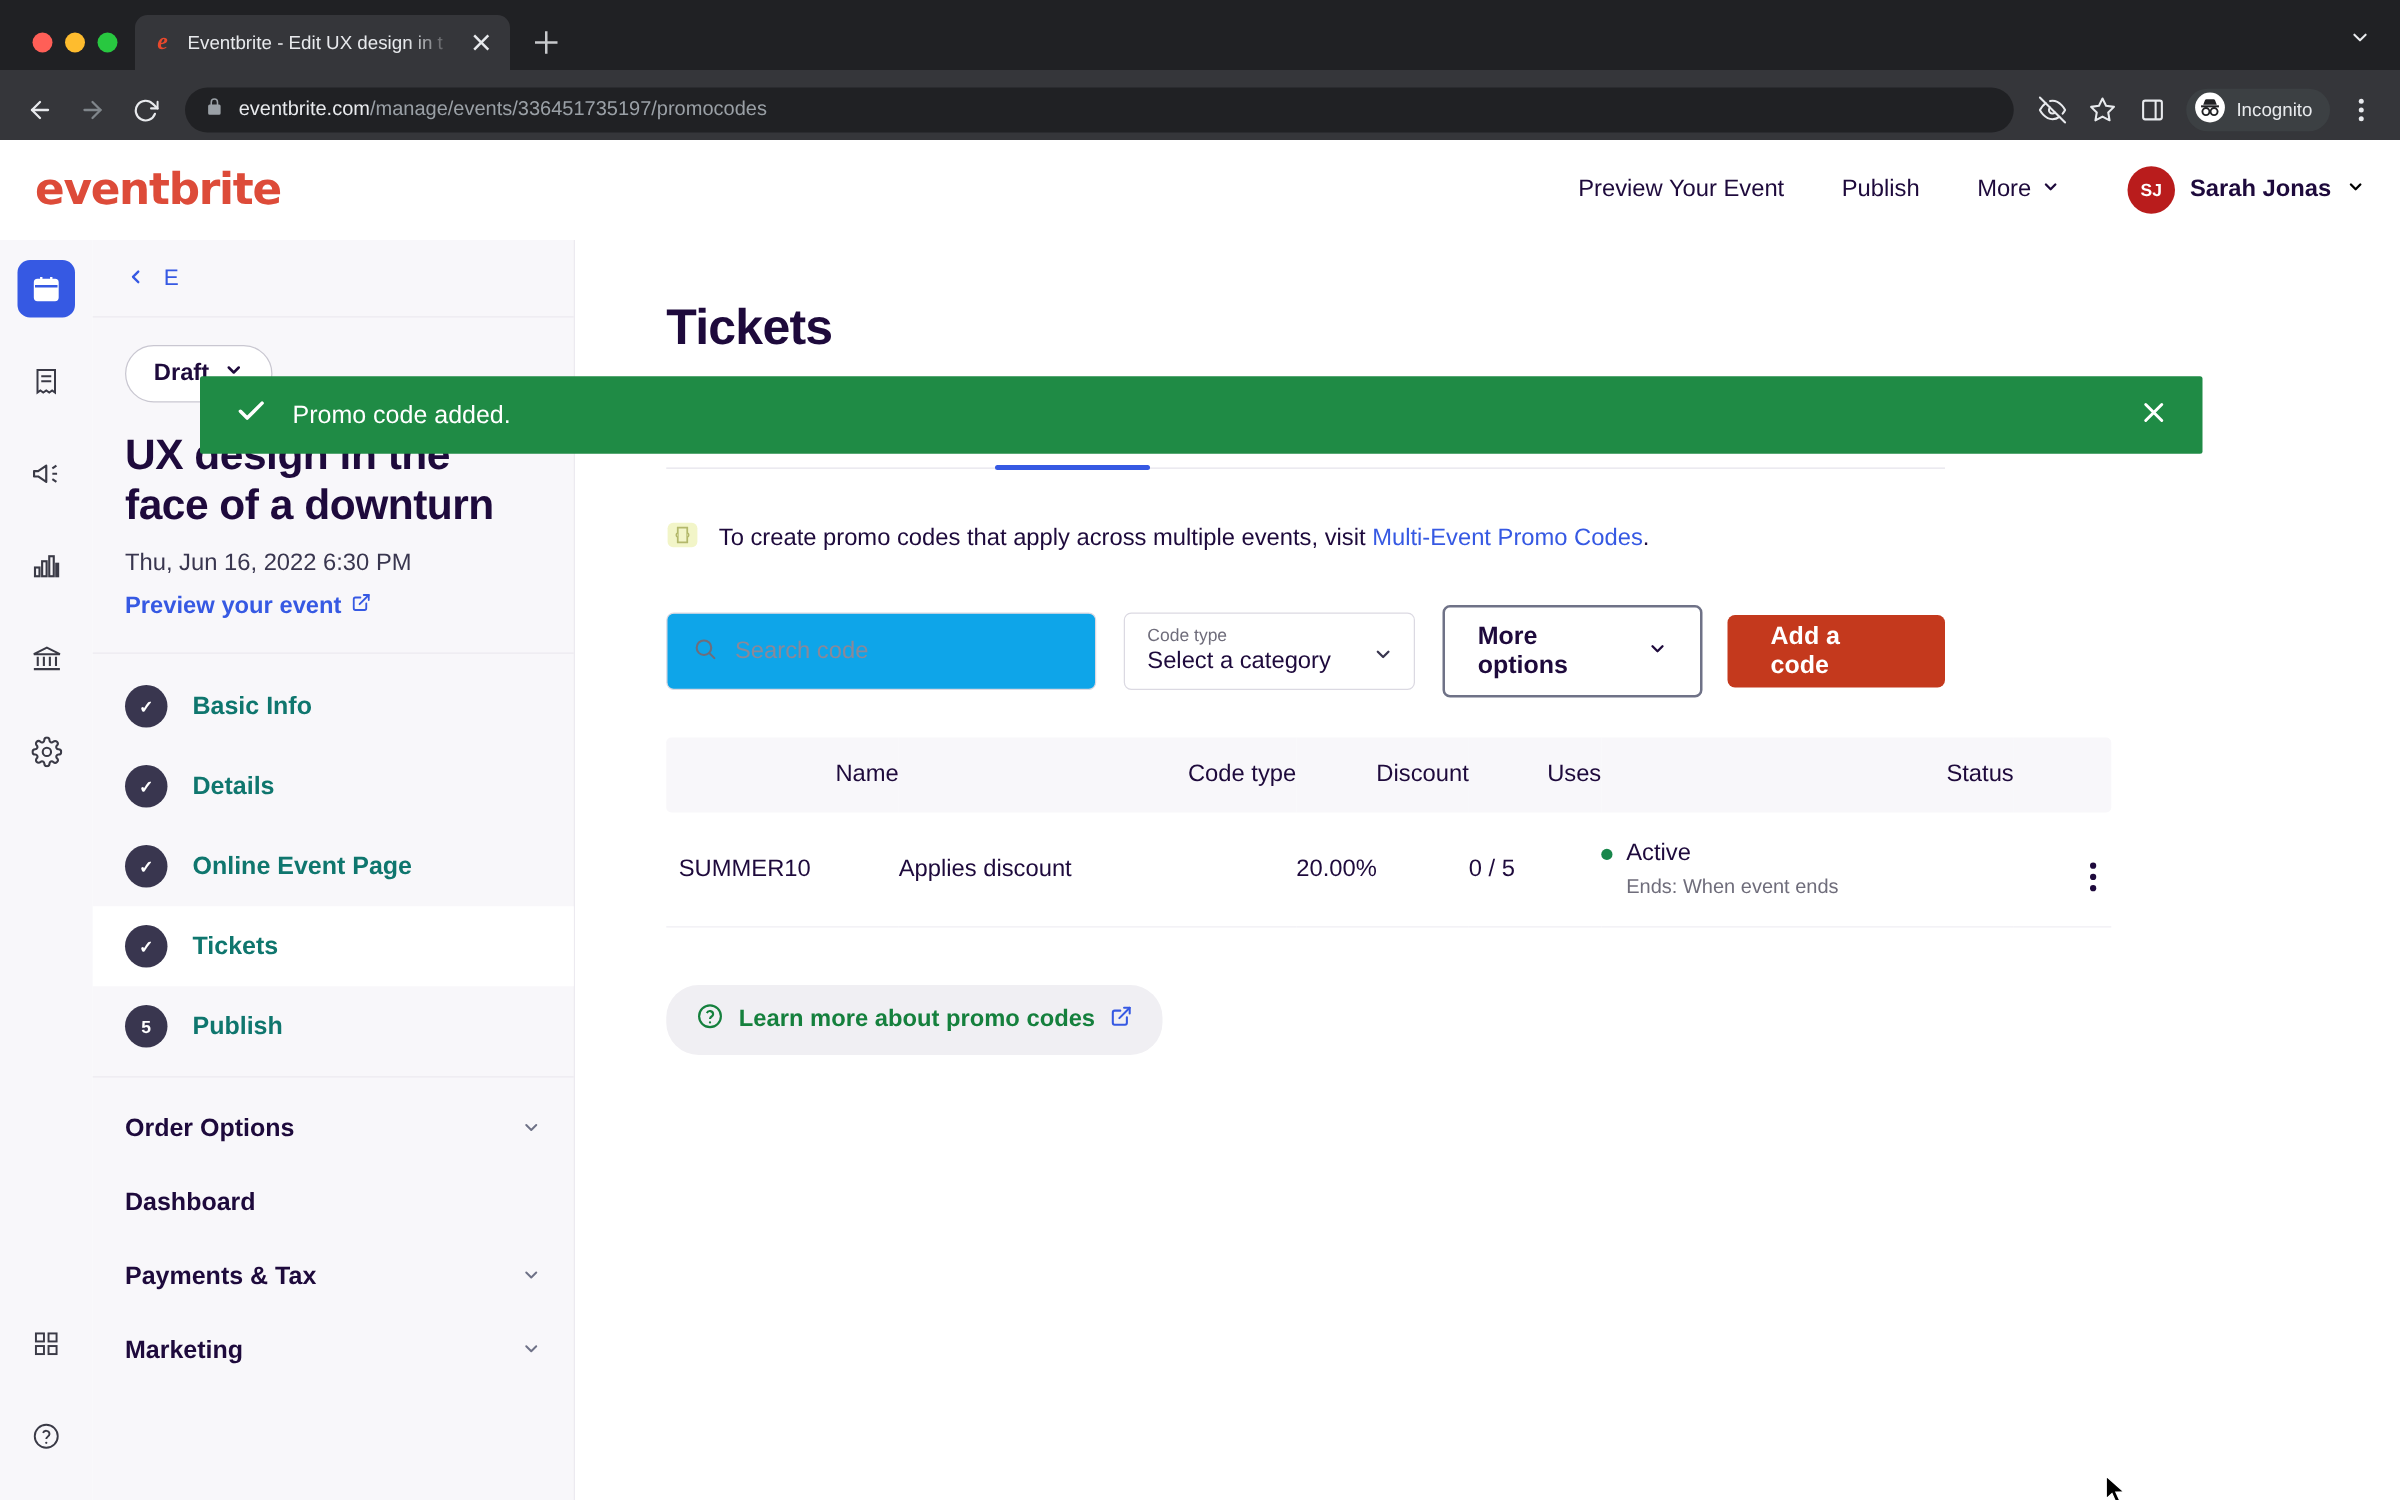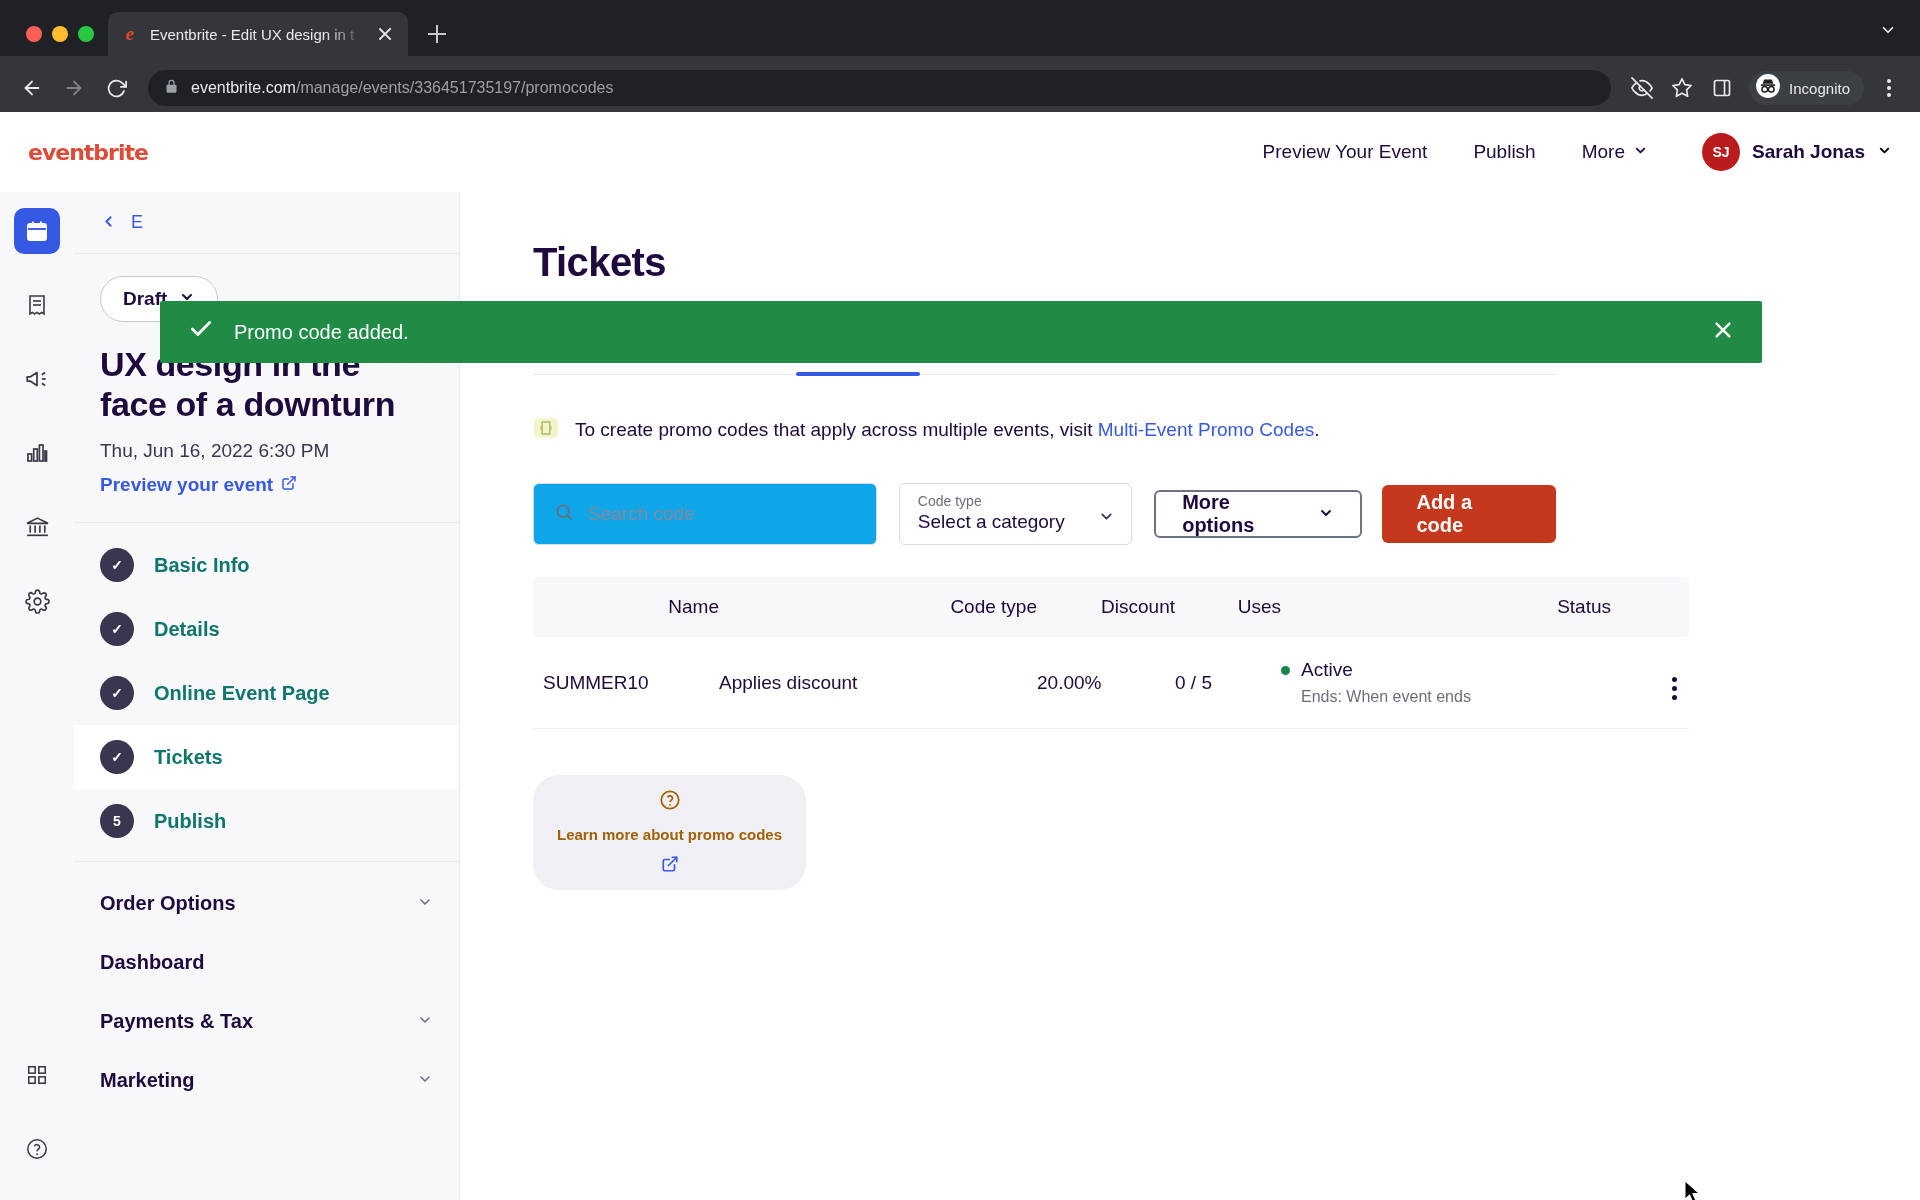--- a/index.html
+++ b/index.html
@@ -90,21 +90,21 @@
     position: absolute; left: 0; top: 112px; width: 1920px; height: 1088px;
     background: #ffffff; overflow: hidden;
   }
 
   .eb-header {
     height: 80px; background: #fff; display: flex; align-items: center;
     padding: 0 28px; position: relative; z-index: 5;
   }
   .eb-logo {
     font-family: "DejaVu Sans", sans-serif;
-    font-size: 22px; font-weight: bold; color: #dd4b39; letter-spacing: -1px;
+    font-size: 35px; font-weight: bold; color: #dd4b39; letter-spacing: -1px;
   }
   .eb-nav { margin-left: auto; display: flex; align-items: center; gap: 46px; }
   .eb-nav a { font-size: 19px; color: #1e0a3c; text-decoration: none; white-space: nowrap; }
   .eb-more { display: flex; align-items: center; gap: 8px; font-size: 19px; color: #1e0a3c; }
   .eb-user { display: flex; align-items: center; gap: 12px; margin-left: 8px; }
   .avatar {
     width: 38px; height: 38px; border-radius: 50%; background: #b91c1c; color: #fff;
     display: flex; align-items: center; justify-content: center; font-size: 14px; font-weight: bold;
   }
   .eb-user .name { font-size: 19px; color: #1e0a3c; font-weight: bold; white-space: nowrap; }
@@ -204,21 +204,21 @@
   .select-box {
     width: 236px; height: 62px; border: 1px solid #dbd9e2; border-radius: 6px;
     padding: 9px 18px 0 18px; background: #fff; position: relative;
   }
   .select-label { font-size: 14px; color: #6f6d7b; }
   .select-value { font-size: 19px; color: #1e0a3c; margin-top: 2px; }
   .select-chev { position: absolute; right: 16px; top: 24px; color: #39364f; font-size: 15px; }
 
   .filters-right { margin-left: auto; display: flex; align-items: center; gap: 20px; }
   .btn-outline {
-    height: 48px; border: 2px solid #6f7287; border-radius: 6px; background: #fff;
+    height: 74px; border: 2px solid #6f7287; border-radius: 6px; background: #fff;
     display: flex; align-items: center; gap: 14px; padding: 0 26px;
     font-size: 20px; font-weight: bold; color: #1e0a3c;
   }
   .btn-primary {
     height: 58px; border-radius: 6px; background: #c4391d; color: #fff;
     display: flex; align-items: center; justify-content: center; padding: 12px 34px;
     font-size: 20px; font-weight: bold;
   }
 
   table.codes { width: 1156px; border-collapse: collapse; margin-top: 32px; }
@@ -242,21 +242,21 @@
 
   .status-cell .line1 { display: flex; align-items: center; gap: 11px; }
   .status-dot { width: 9px; height: 9px; border-radius: 50%; background: #18864b; flex: 0 0 9px;}
   .status-sub { font-size: 16px; color: #6f6d7b; margin-top: 7px; margin-left: 20px; }
   .kebab { display: inline-flex; flex-direction: column; gap: 4px; align-items: center; }
   .kebab i { width: 5px; height: 5px; border-radius: 50%; background: #1e0a3c; display: block; }
 
   .learn-btn {
     display: inline-flex; align-items: center; gap: 12px; margin-top: 46px;
     background: #f0eff3; border-radius: 26px; padding: 14px 24px;
-    font-size: 15px; font-weight: bold; color: #a16207; flex-direction: column;
+    font-size: 19px; font-weight: bold; color: #15803d;
   }
 
   
   .toast {
     position: absolute; left: 160px; top: 189px; width: 1602px; height: 62px;
     background: #1f8b45; border-radius: 2px; display: flex; align-items: center;
     padding: 0 28px; z-index: 40;
   }
   .toast .check { color: #fff; font-size: 24px; width: 46px; }
   .toast .msg { color: #fff; font-size: 20px; }

